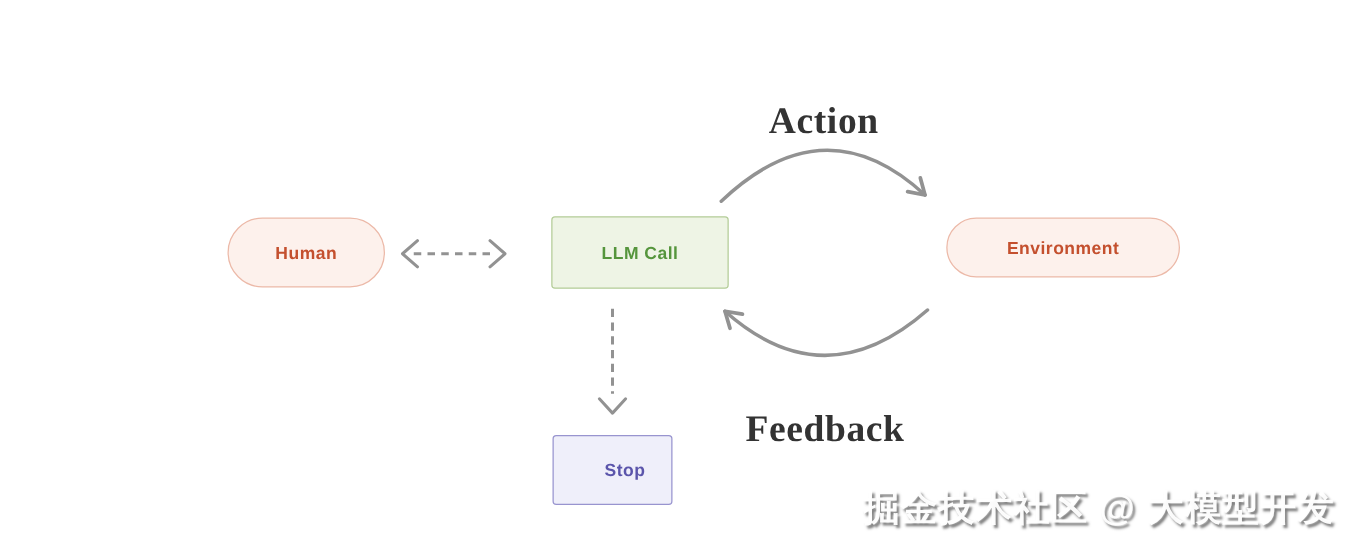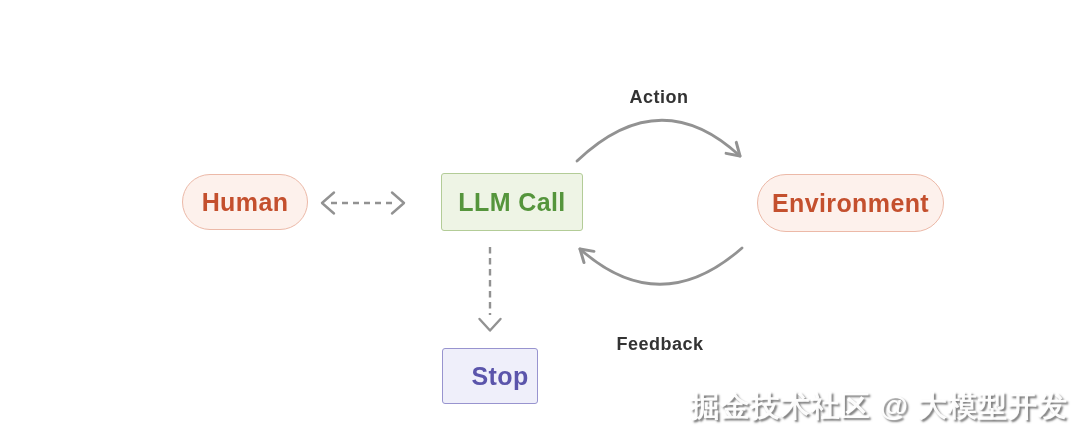--- a/index.html
+++ b/index.html
@@ -23,37 +23,38 @@
     height: 437px;
   }
   .node {
     position: absolute;
     display: flex;
     align-items: center;
     justify-content: center;
     box-sizing: border-box;
     border: 1.5px solid;
     font-weight: bold;
-    font-size: 25px;
+    font-size: 14px;
     letter-spacing: 0.4px;
   }
   .node.pill { border-radius: 29px; }
   .node.rect { border-radius: 3px; }
   .node-human       { left: 182px; top: 174px; width: 126px; height: 56px; }
   .node-llm-call    { left: 420px; top: 173px; width: 142px; height: 58px; }
-  .node-environment { left: 757px; top: 174px; width: 187px; height: 58px; }
+  .node-environment { left: 757px; top: 174px; width: 187px; height: 48px; }
   .node-stop        { left: 442px; top: 348px; width:  96px; height: 56px; padding-left: 20px; }
   .edge-label {
     position: absolute;
     transform: translate(-50%, -50%);
-    font-size: 18px;
+    font-size: 30px;
     font-weight: 600;
     letter-spacing: 0.5px;
     color: var(--label-color, #333333);
     white-space: nowrap;
+    font-family: Liberation Serif, serif;
   }
   .edge-label-action   { left: 659px; top: 97px; }
   .edge-label-feedback { left: 660px; top: 300px; margin-top: 44px; }
   .watermark {
     position: absolute;
     right: 12px;
     bottom: 10px;
     font-size: 29px;
     font-weight: bold;
     letter-spacing: 1px;

